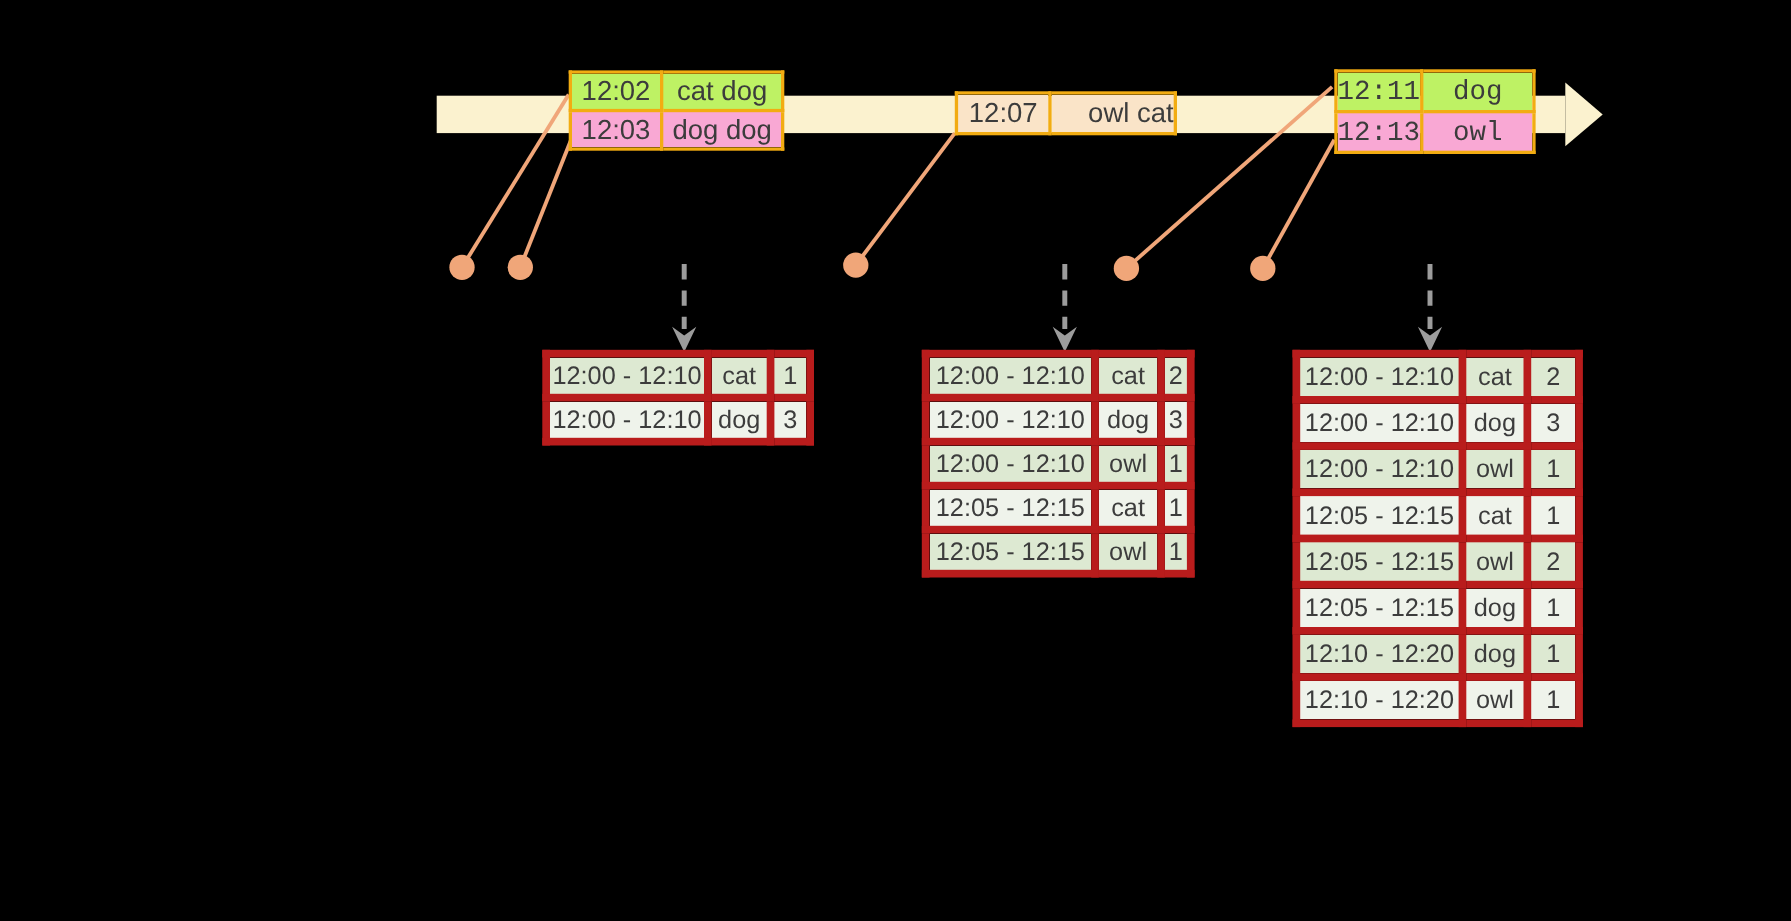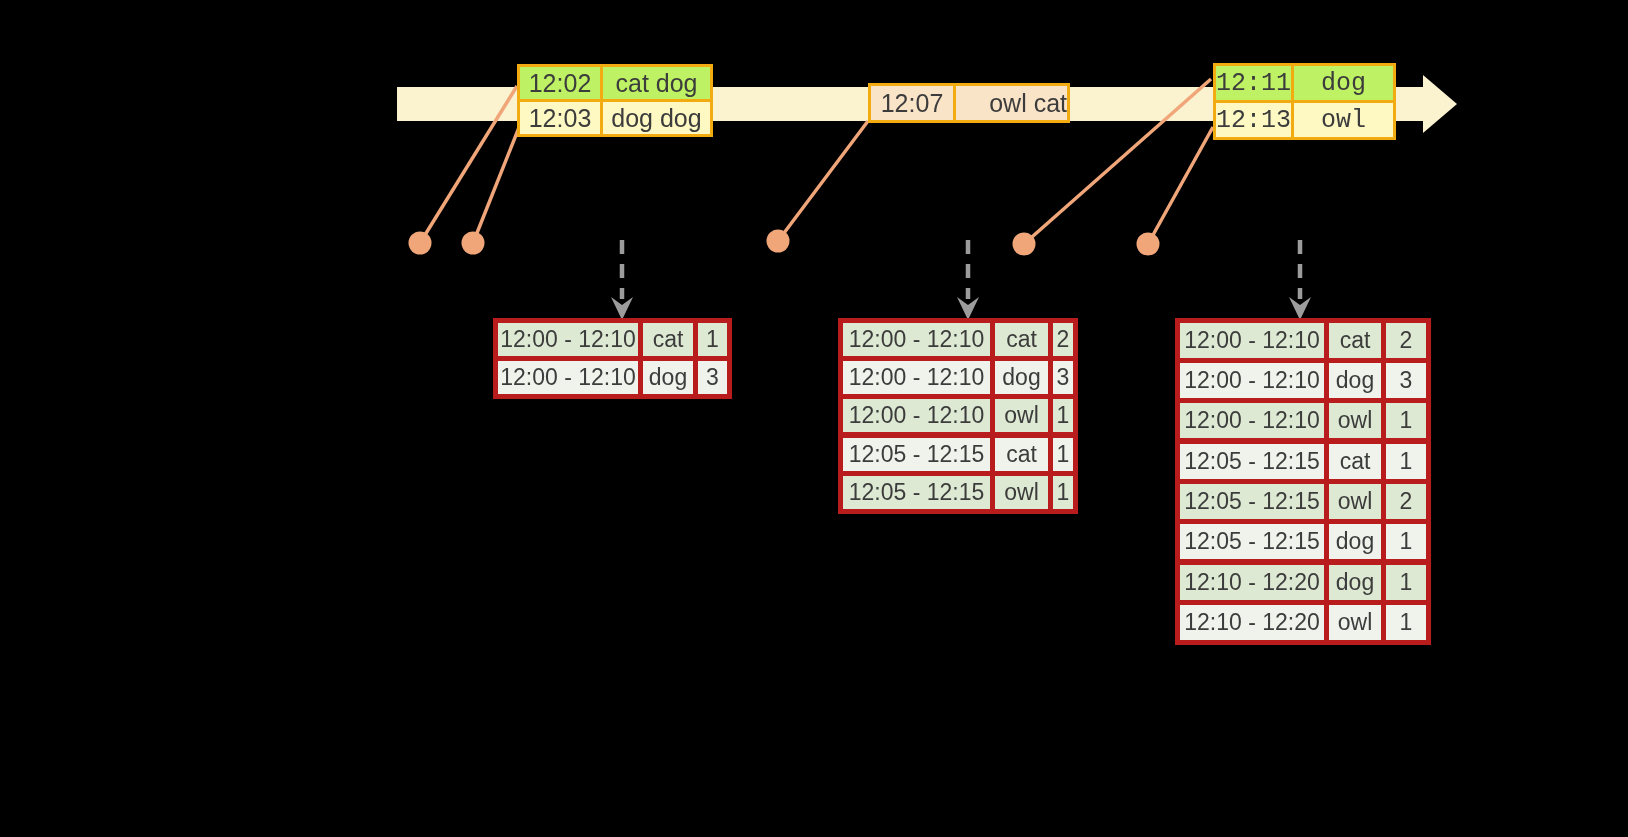--- a/index.html
+++ b/index.html
@@ -9,35 +9,35 @@
   }
   svg.layer { position:absolute; left:0; top:0; }
 
   table { position:absolute; border-collapse:collapse; table-layout:fixed; }
   td { padding:0; text-align:center; vertical-align:middle; color:#3C3C3C; overflow:hidden; }
 
   
   .event-table { border:3px solid #F2AC12; font-size:25px; }
   .event-table td { border:3px solid #F2AC12; }
   .event-table tr.edark  td { background:#bef264;margin-left:44px; }
-  .event-table tr.elight td { background:#fef9c3; }
+  .event-table tr.elight td { background:#f9a8d4; }
   .event-table tr.emid   td { background:#FAE4C8; }
   #etable1 { left:517px; top:64px; }
   #etable1 td { height:32px; }
   #etable1 td.c-time { width:80px; }  #etable1 td.c-words { width:107px;text-align:center; }
   #etable2 { left:868px; top:83px; }
   #etable2 td { height:34px; }
   #etable2 td.c-time { width:82px; }  #etable2 td.c-words { width:111px;text-align:right; }
   #etable3 { left:1213px; top:63px;font-family:Liberation Mono, monospace; }
   #etable3 td { height:34px; }
   #etable3 td.c-time { width:72px; }  #etable3 td.c-words { width:99px; }
 
   
   .result-table { border:4px solid #72AE49; font-size:23px; }
-  .result-table td { border:5px solid #b91c1c; }
+  .result-table td { border:7px solid #b91c1c; }
   .result-table tr.rdark  td { background:#DDE9D2; }
   .result-table tr.rlight td { background:#EFF3EB; }
   .result-table tr.group-start td { border-top-width:6px; }
   #rtable1 { left:493px; top:318px; }
   #rtable1 td { height:33px; }
   #rtable1 td.c-window { width:140px; } #rtable1 td.c-word { width:50px; } #rtable1 td.c-count { width:29px; }
   #rtable2 { left:838px; top:318px; }
   #rtable2 td { height:33px; }
   #rtable2 td.c-window { width:147px; } #rtable2 td.c-word { width:53px; } #rtable2 td.c-count { width:20px; }
   #rtable3 { left:1175px; top:318px; }

